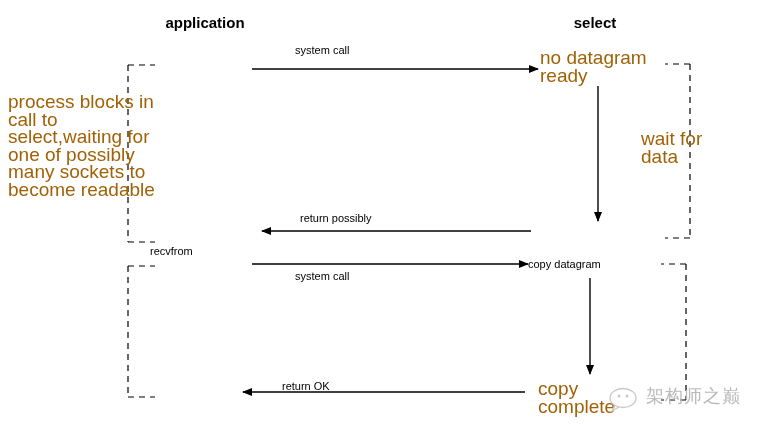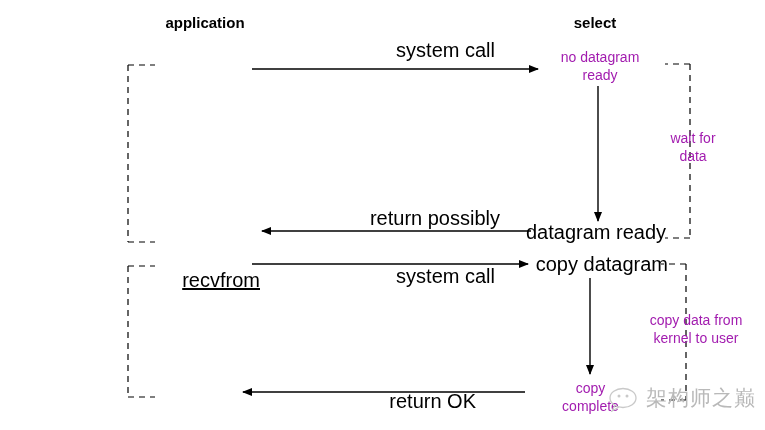--- a/index.html
+++ b/index.html
@@ -13,54 +13,54 @@
   }
   #canvas {
     position: relative;
     width: 765px;
     height: 430px;
     background: #ffffff;
     overflow: hidden;
   }
   .lbl {
     position: absolute;
-    font-size: 20px;
+    font-size: 11px;
     line-height: 17px;
     color: #000;
     white-space: pre;
-    text-align: right;
+    text-align: left;
   }
   .hdr {
     position: absolute;
     font-size: 15px;
     font-weight: bold;
     color: #000;
     white-space: pre;
     text-align: center;
   }
   .note {
     position: absolute;
-    font-size: 14px;
+    font-size: 19px;
     line-height: 17.5px;
-    color: #a21caf;
-    text-align: center;
+    color: #a16207;
+    text-align: left;
     white-space: pre-line;
   }
   svg.layer {
     position: absolute;
     left: 0;
     top: 0;
     width: 765px;
     height: 430px;
     pointer-events: none;
   }
   .wm {
     position: absolute;
     color: #b9b9b9;
-    font-size: 21px;
+    font-size: 18px;
     letter-spacing: 1px;
     white-space: pre;
     font-family: "DejaVu Sans", sans-serif;
   }
   .wm-icon {
     position: absolute;
   }
 </style>
 </head>
 <body>
@@ -127,45 +127,48 @@
   </svg>
 
   <div class="hdr" style="left:140px; top:14px; width:130px;">application</div>
 
   <div class="hdr" style="left:530px; top:14px; width:130px;">select</div>
 
 
   <div class="note" style="left:540px; top:49px; width:120px;">no datagram
 ready</div>
 
-  <div class="lbl" style="left:526px; top:224px; width:140px;">datagram ready</div>
 
-  <div class="lbl" style="left:150px; top:272px; width:110px;text-decoration:underline;">recvfrom</div>
+  <div class="lbl" style="left:150px; top:243px; width:110px;">recvfrom</div>
 
   <div class="lbl" style="left:528px; top:256px; width:140px;">copy datagram</div>
 
 
   <div class="note" style="left:538px; top:380px; width:105px;">copy
 complete</div>
 
   <div class="lbl" style="left:295px; top:42px; width:200px;">system call</div>
 
   <div class="lbl" style="left:300px; top:210px; width:200px;">return possibly</div>
 
   <div class="lbl" style="left:295px; top:268px; width:200px;">system call</div>
 
-  <div class="lbl" style="left:276px; top:378px; width:200px;margin-top:15px;">return OK</div>
+  <div class="lbl" style="left:282px; top:378px; width:200px;">return OK</div>
 
+  <div class="note" style="left:8px; top:93px; width:186px;">process blocks in
+call to
+select,waiting for
+one of possibly
+many sockets to
+become readable</div>
 
   <div class="note" style="left:641px; top:130px; width:104px;">wait for
 data</div>
 
 
-  <div class="note" style="left:630px; top:312px; width:132px;">copy data from
-kernel to user</div>
 
   <svg class="wm-icon" style="left:608px; top:386px; width:34px; height:26px;" viewBox="0 0 34 26" xmlns="http://www.w3.org/2000/svg">
     <ellipse cx="15" cy="12" rx="13" ry="9.5" fill="none" stroke="#c9c9c9" stroke-width="1.3"></ellipse>
     <path d="M7,19 L4,25 L11,21" fill="none" stroke="#c9c9c9" stroke-width="1.3"></path>
     <circle cx="11" cy="10" r="1.5" fill="#c9c9c9"></circle>
     <circle cx="19" cy="10" r="1.5" fill="#c9c9c9"></circle>
   </svg>
 
   <div class="wm" style="left:646px; top:384px;">架构师之巅</div>
 

